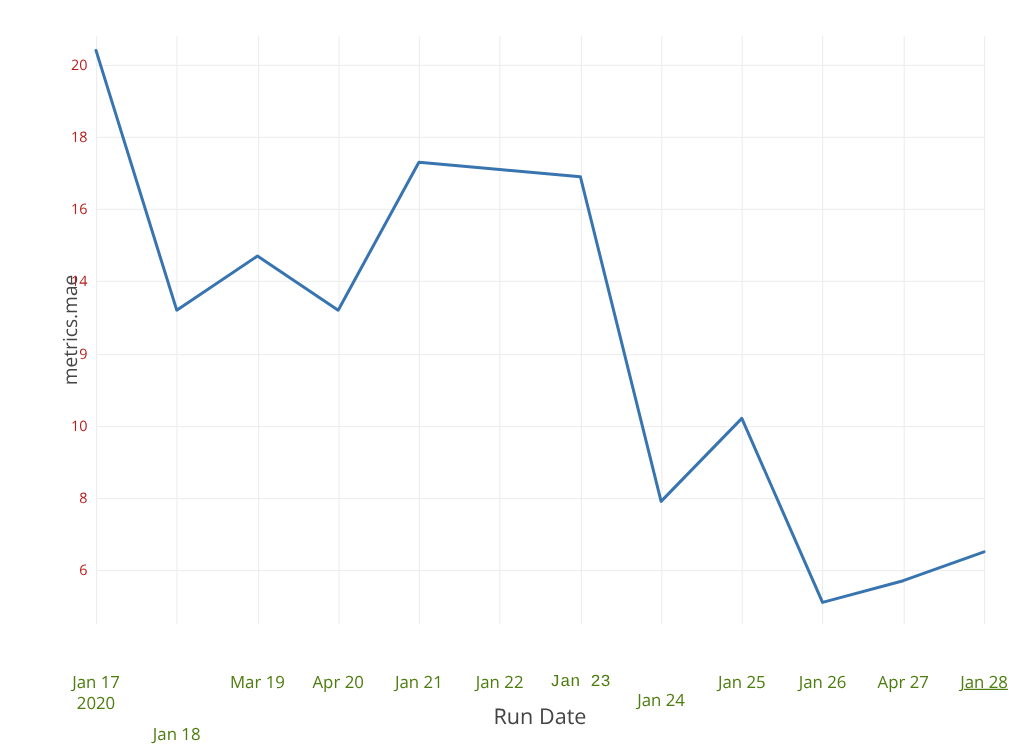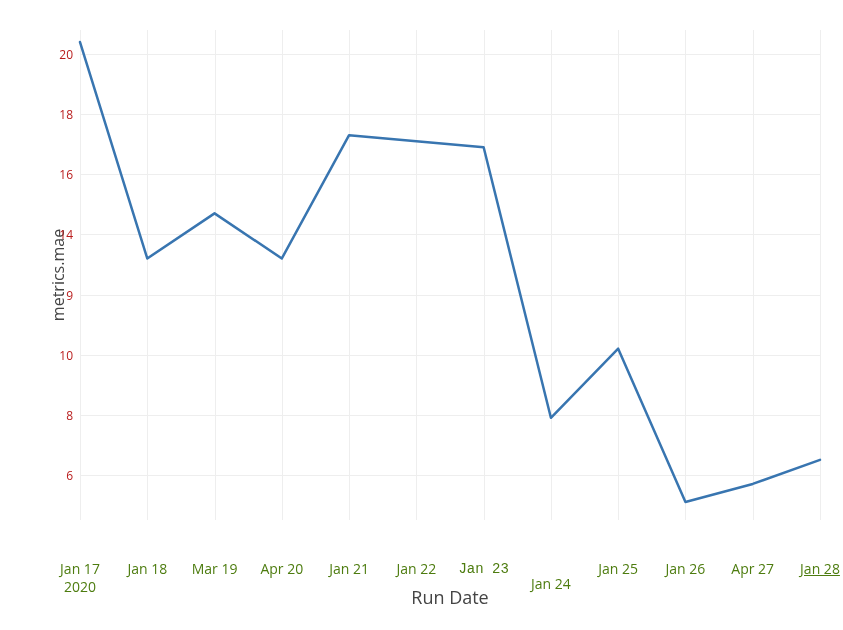--- a/index.html
+++ b/index.html
@@ -124,21 +124,21 @@
       <div class="y-tick-label" style="top: 414.785px;">8</div>
       <div class="y-tick-label" style="top: 354.663px;">10</div>
       <div class="y-tick-label" style="top: 294.54px;">9</div>
       <div class="y-tick-label" style="top: 234.417px;">14</div>
       <div class="y-tick-label" style="top: 174.294px;">16</div>
       <div class="y-tick-label" style="top: 114.172px;">18</div>
       <div class="y-tick-label" style="top: 54.0491px;">20</div>
     </div>
   <div id="x-ticks">
       <div class="x-tick-label" style="left: 80px;"><span>Jan 17</span><br><span>2020</span></div>
-      <div class="x-tick-label" style="left: 147.273px;">Jan 18</div>
+      <div class="x-tick-label" style="left: 147.273px; margin-top: 44px;">Jan 18</div>
       <div class="x-tick-label" style="left: 214.545px;">Mar 19</div>
       <div class="x-tick-label" style="left: 281.818px;">Apr 20</div>
       <div class="x-tick-label" style="left: 349.091px; text-align: center;">Jan 21</div>
       <div class="x-tick-label" style="left: 416.364px;">Jan 22</div>
       <div class="x-tick-label" style="left: 483.636px; font-family: Liberation Mono, monospace;">Jan 23</div>
       <div class="x-tick-label" style="left: 550.909px; margin-top: 15px;">Jan 24</div>
       <div class="x-tick-label" style="left: 618.182px; text-align: right;">Jan 25</div>
       <div class="x-tick-label" style="left: 685.455px;">Jan 26</div>
       <div class="x-tick-label" style="left: 752.727px;">Apr 27</div>
       <div class="x-tick-label" style="left: 820px; text-decoration: underline;">Jan 28</div>

